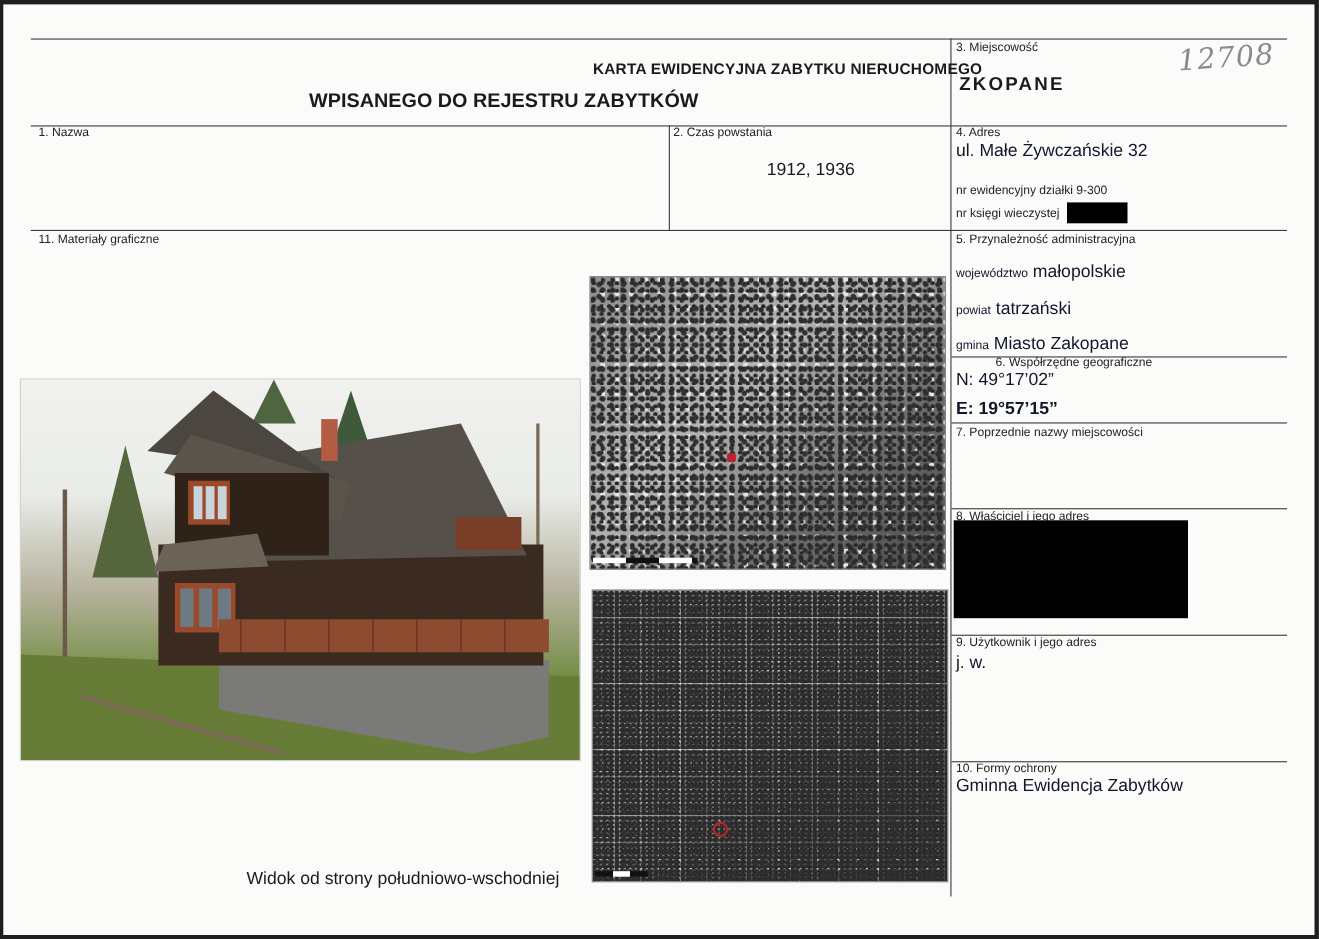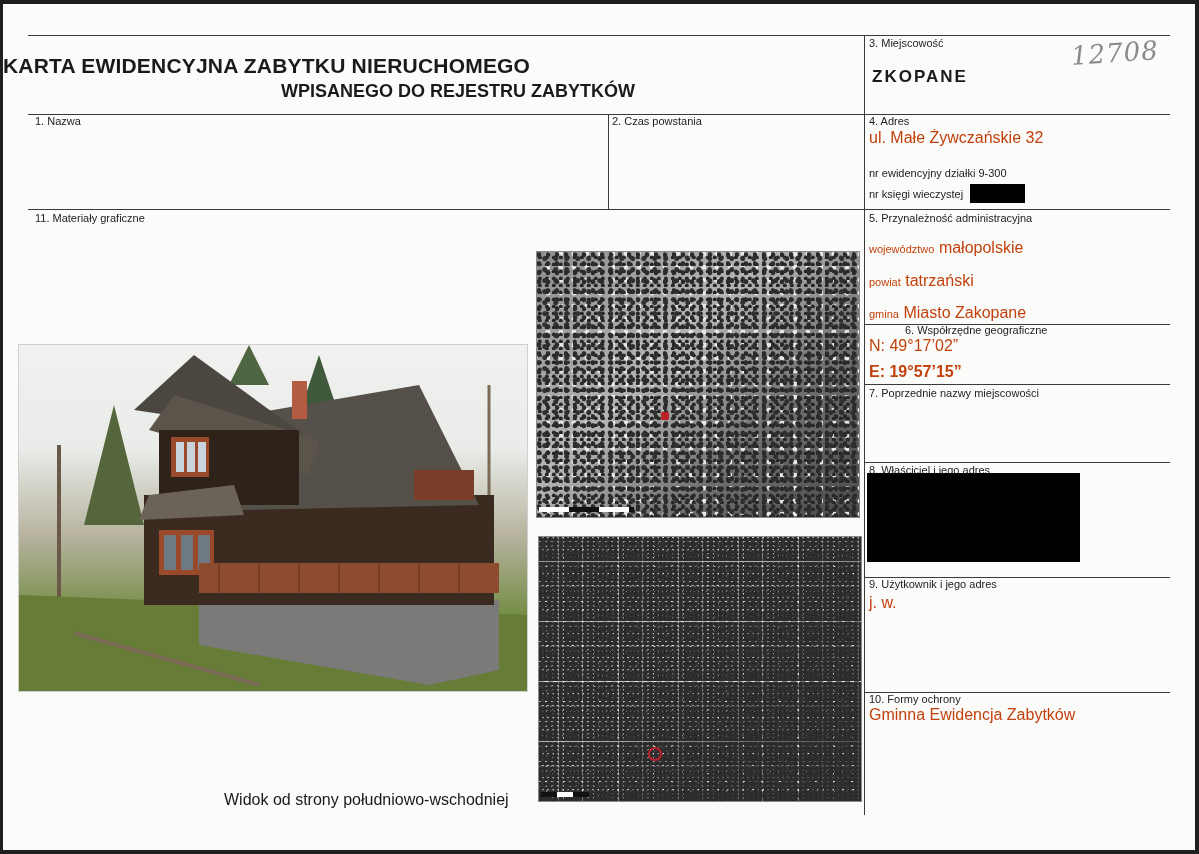--- a/index.html
+++ b/index.html
@@ -10,27 +10,27 @@
       color: #1a1a1a;
     }
     .page {
       position: absolute; left: 3px; top: 4px; width: 1192px; height: 846px;
       background: #fbfbfa;
     }
     .abs { position: absolute; }
     .hline { position: absolute; height: 1px; background: #3a3a3a; }
     .vline { position: absolute; width: 1px; background: #3a3a3a; }
     .label { position: absolute; font-size: 11px; color: #222; white-space: nowrap; }
-    .title1 { position: absolute; left: 0; width: 890px; text-align: left; top: 50px; font-size: 21px; font-weight: bold; color: #1a1a1a; letter-spacing: 0.2px; }
+    .title1 { position: absolute; left: 0; width: 890px; text-align: right; top: 50px; font-size: 14px; font-weight: bold; color: #1a1a1a; letter-spacing: 0.2px; }
     .title2 { position: absolute; left: 0; width: 890px; text-align: center; top: 77px; font-size: 18px; font-weight: bold; color: #1a1a1a; padding-left: 10px; }
     .name-val { position: absolute; left: 30px; width: 576px; text-align: center; top: 142px; font-size: 16px; font-weight: bold; }
     .year-val { position: absolute; left: 606px; width: 256px; text-align: center; top: 142px; font-size: 16px; }
     .city-val { position: absolute; left: 869px; top: 63px; font-size: 17px; font-weight: bold; letter-spacing: 2px; }
     .handwritten { position: absolute; left: 1068px; top: 34px; font-family: "DejaVu Serif", serif; font-size: 26px; color: #8a8a8a; font-style: italic; transform: rotate(-4deg); letter-spacing: 1px; }
-    .big { position: absolute; font-size: 16px; color: #c2410c; white-space: nowrap; }
+    .big { position: absolute; font-size: 16px; color: #0f172a; white-space: nowrap; }
     .small-prefix { font-size: 11px; }
     .redact { position: absolute; background: #000; }
     .photo {
       position: absolute; left: 15px; top: 340px; width: 508px; height: 346px;
       border: 1px solid #cfcfcf; overflow: hidden;
       background: linear-gradient(180deg, #f1f1ef 0%, #e9ece9 30%, #b7b39f 55%, #6f8a3e 80%, #5b6d32 100%);
     }
     .map {
       position: absolute; border: 1px solid #888; overflow: hidden;
       background-color: #9a9a9a;
@@ -61,20 +61,21 @@
   <div class="vline" style="left:861px; top:31px; height:780px;"></div>
   <div class="vline" style="left:605px; top:110px; height:95px;"></div>
 
   <div class="title1">KARTA EWIDENCYJNA ZABYTKU NIERUCHOMEGO</div>
   <div class="title2">WPISANEGO DO REJESTRU ZABYTKÓW</div>
   <div class="handwritten">12708</div>
 
   <div class="label" style="left:32px; top:111px;">1. Nazwa</div>
 
   <div class="label" style="left:609px; top:111px;">2. Czas powstania</div>
+  <div class="year-val">1912, 1936</div>
 
   <div class="label" style="left:866px; top:33px;">3. Miejscowość</div>
   <div class="city-val">ZKOPANE</div>
 
   <div class="label" style="left:866px; top:111px;">4. Adres</div>
   <div class="big" style="left:866px; top:125px;">ul. Małe Żywczańskie 32</div>
   <div class="label" style="left:866px; top:163px;">nr ewidencyjny działki 9-300</div>
   <div class="label" style="left:866px; top:184px;">nr księgi wieczystej</div>
   <div class="redact" style="left:967px; top:180px; width:55px; height:19px;"></div>
 

